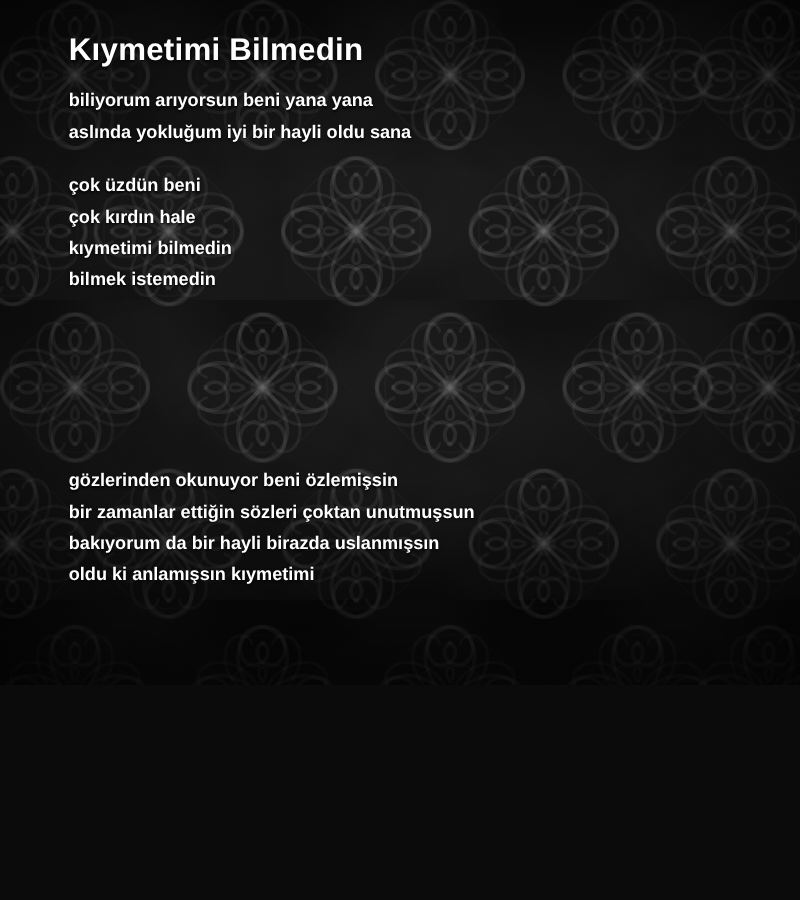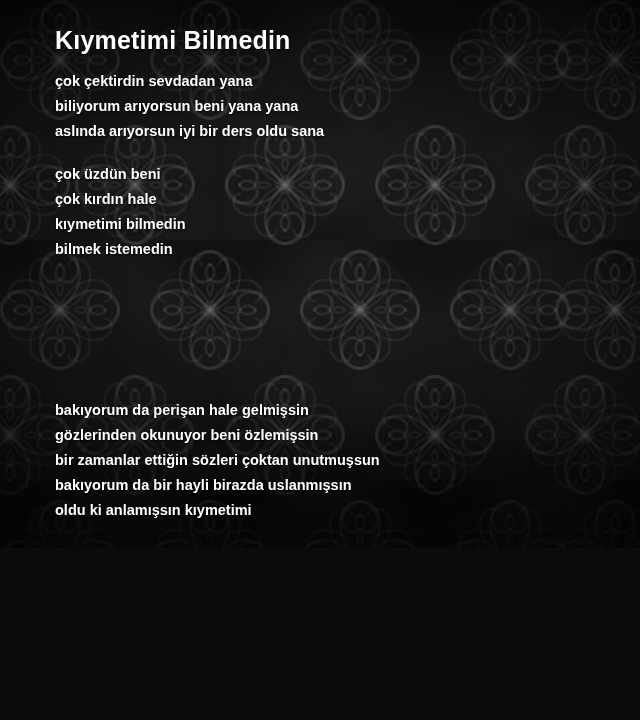--- a/index.html
+++ b/index.html
@@ -144,36 +144,34 @@
     <use href="#medallion" x="10" y="685"></use>
   </svg>
 
   <div id="bg-vignette"></div>
 
   <div id="content">
 
     <div id="poem-title">Kıymetimi Bilmedin</div>
 
     <div class="stanza">
-      <div class="poem-line">çok çektirdin sevdadan yana</div>
       <div class="poem-line">biliyorum arıyorsun beni yana yana</div>
-      <div class="poem-line">aslında arıyorsun iyi bir ders oldu sana</div>
+      <div class="poem-line">aslında yokluğum iyi bir hayli oldu sana</div>
     </div>
 
     <div class="stanza">
       <div class="poem-line">çok üzdün beni</div>
       <div class="poem-line">çok kırdın hale</div>
       <div class="poem-line">kıymetimi bilmedin</div>
       <div class="poem-line">bilmek istemedin</div>
     </div>
 
     <div class="spacer-1"></div>
 
     <div class="stanza">
-      <div class="poem-line">bakıyorum da perişan hale gelmişsin</div>
       <div class="poem-line">gözlerinden okunuyor beni özlemişsin</div>
       <div class="poem-line">bir zamanlar ettiğin sözleri çoktan unutmuşsun</div>
       <div class="poem-line">bakıyorum da bir hayli birazda uslanmışsın</div>
       <div class="poem-line">oldu ki anlamışsın kıymetimi</div>
     </div>
 
   </div>
 
   <div id="author">Fatih Konuk</div>
 

